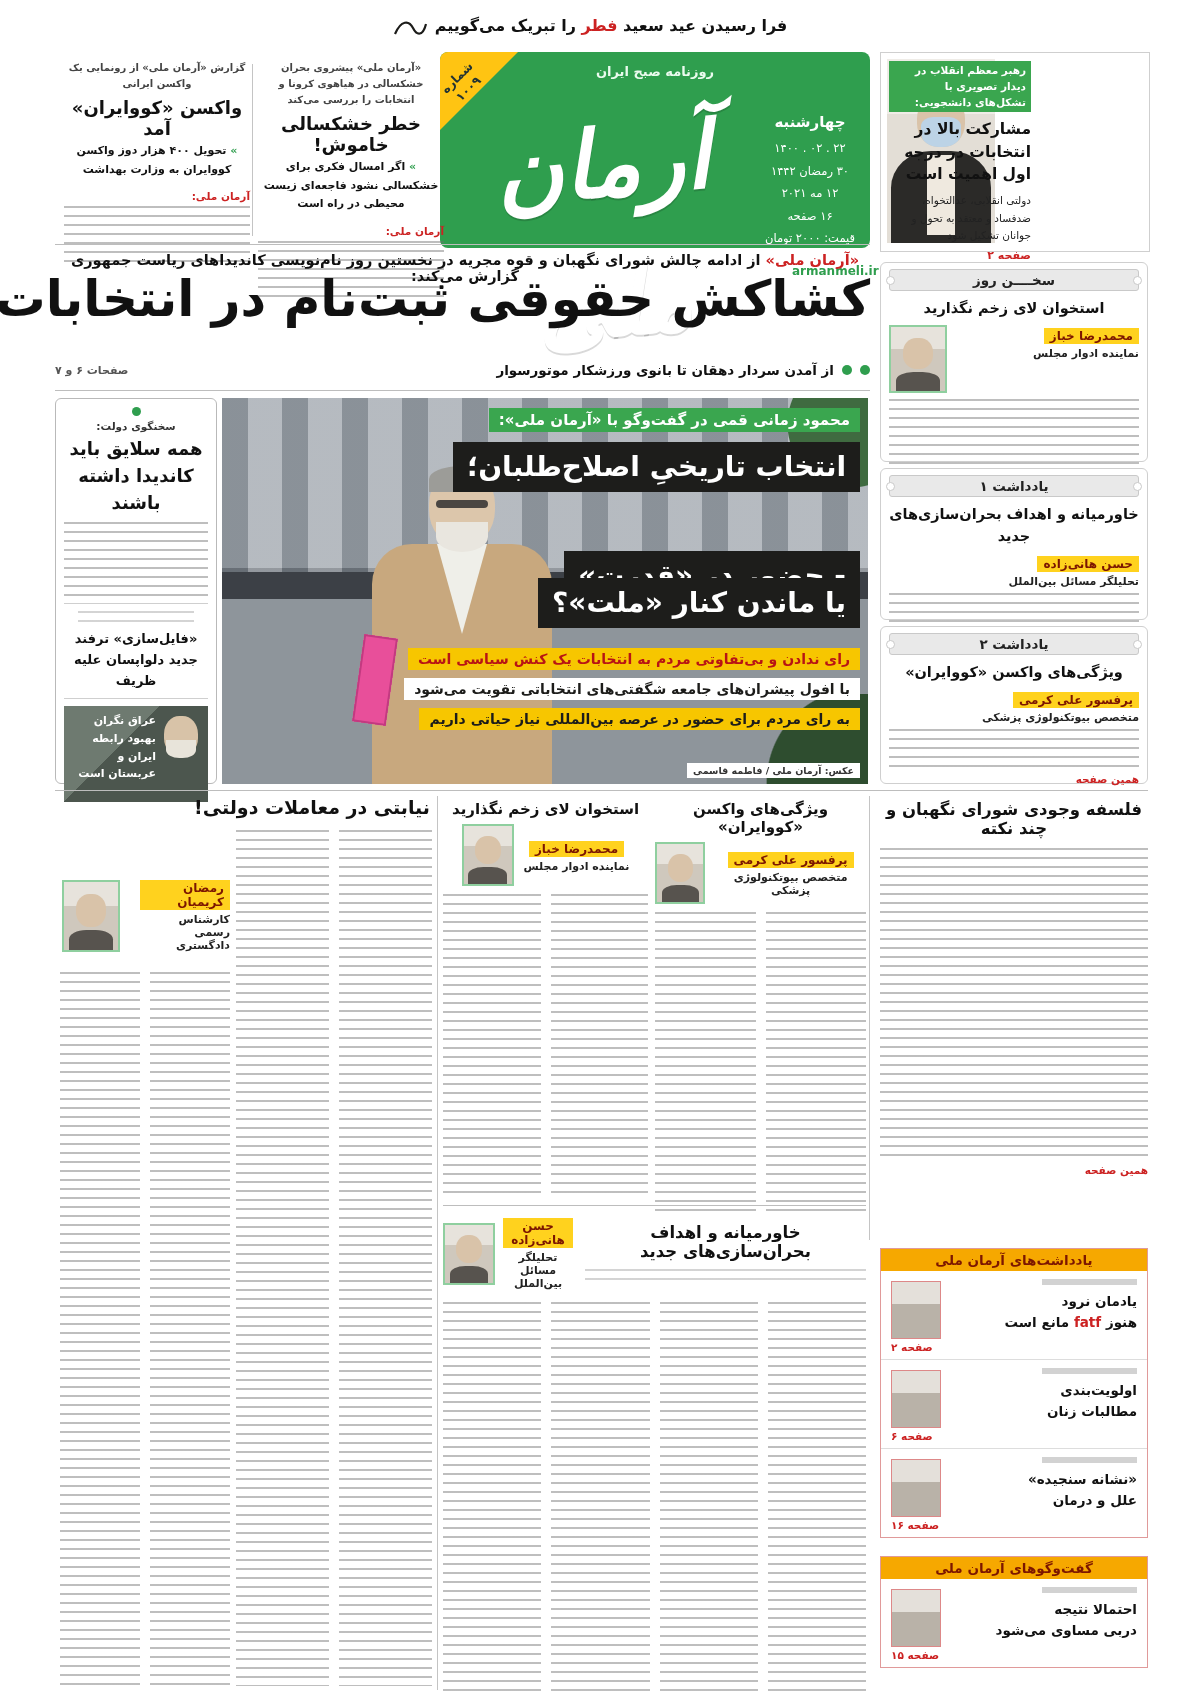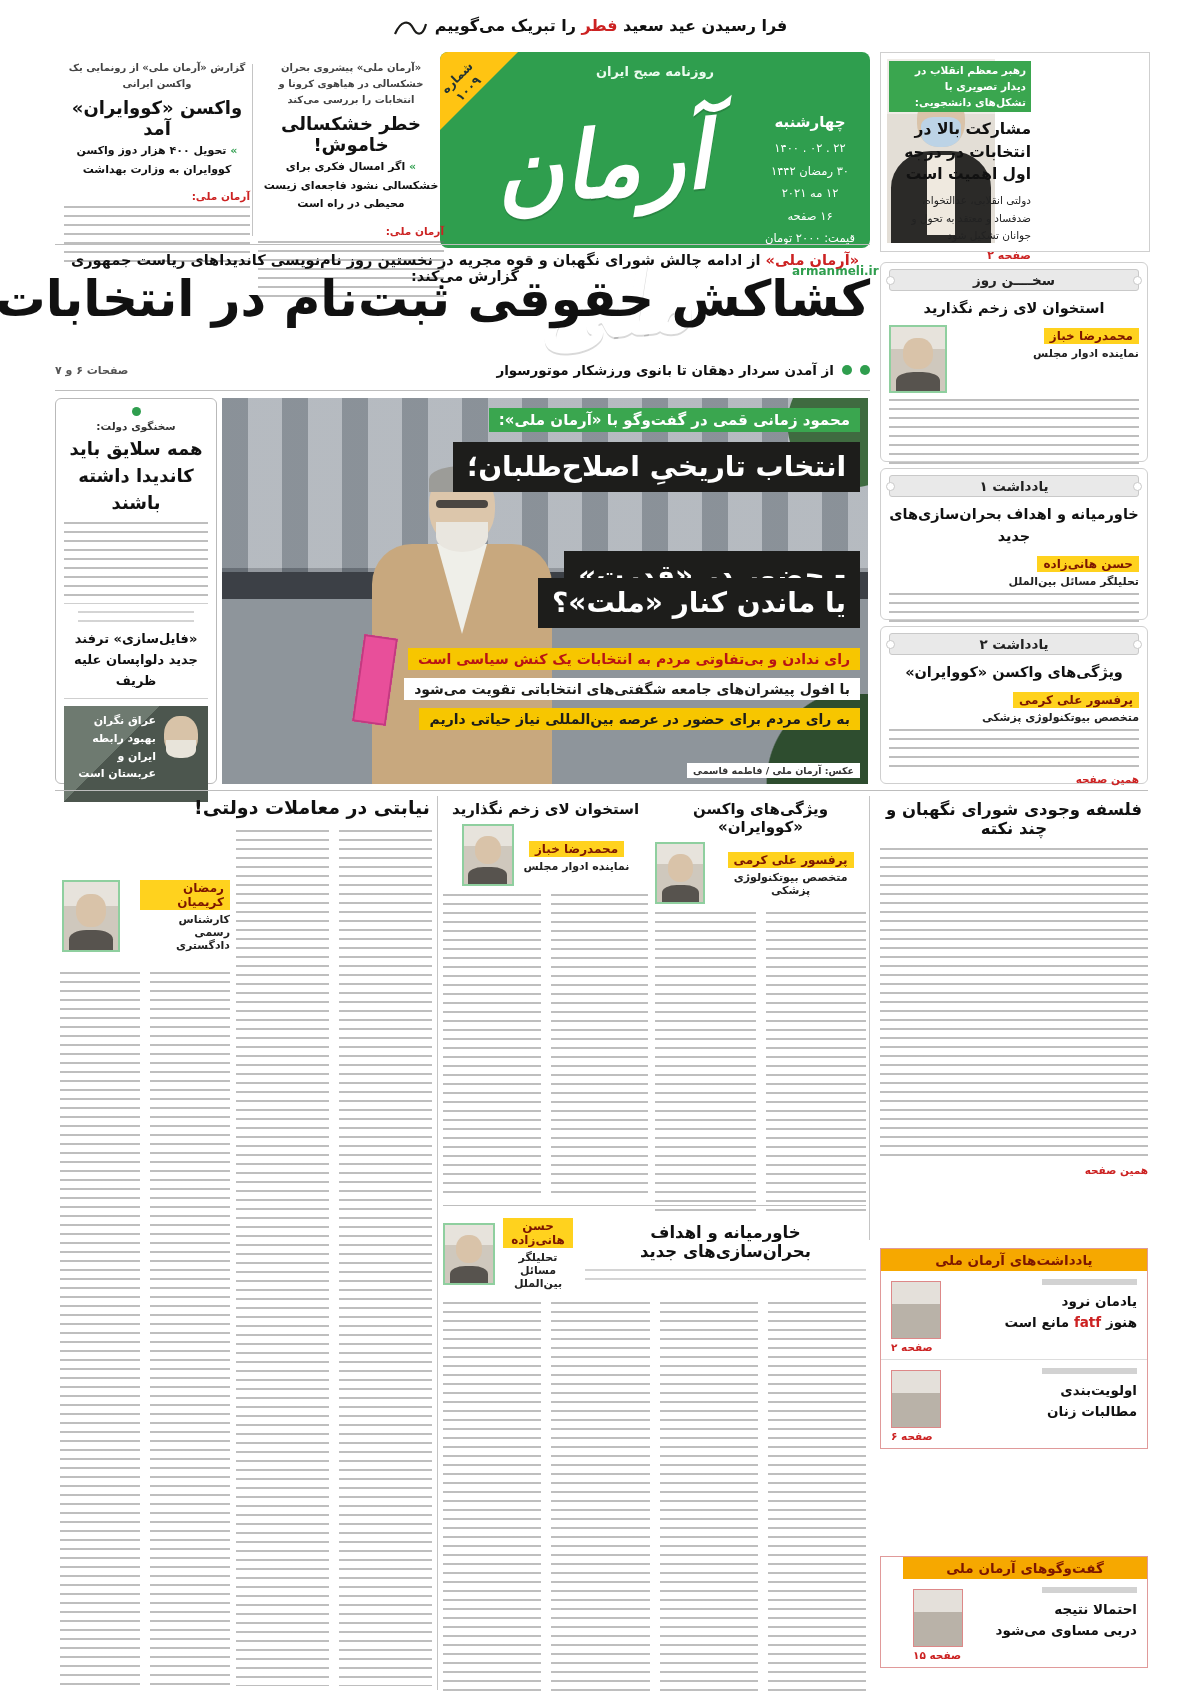--- a/index.html
+++ b/index.html
@@ -276,23 +276,29 @@
       <div class="nt"><span>یادمان نرود</span><br>
         <span>هنوز </span><span class="latinRed">fatf</span><span> مانع است</span></div>
       <div class="pg morePage">صفحه ۲</div>
     </div>
     <div class="noteItem">
       <div class="ph"></div>
       <div class="kickline"></div>
       <div class="nt"><span>اولویت‌بندی</span><br><span>مطالبات زنان</span></div>
       <div class="pg morePage">صفحه ۶</div>
     </div>
-  </div>
-
-  <div class="ab redFrame" style="top:1556px;padding-left:22px;">
+    <div class="noteItem">
+      <div class="ph"></div>
+      <div class="kickline"></div>
+      <div class="nt"><span>«نشانه سنجیده»</span><br><span>علل و درمان</span></div>
+      <div class="pg morePage">صفحه ۱۶</div>
+    </div>
+  </div>
+
+  <div class="ab redFrame" style="top:1556px;">
     <div class="orangeHead">گفت‌وگوهای آرمان ملی</div>
     <div class="noteItem">
       <div class="ph"></div>
       <div class="kickline"></div>
       <div class="nt"><span>احتمالا نتیجه</span><br><span>دربی مساوی می‌شود</span></div>
       <div class="pg morePage">صفحه ۱۵</div>
     </div>
   </div>
 
   <div class="ab" style="left:655px;top:800px;width:211px;">

